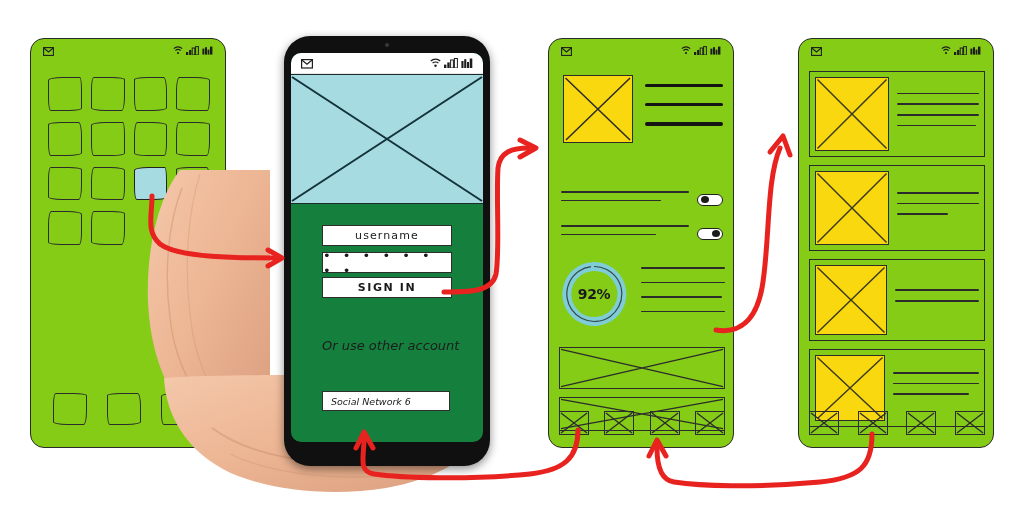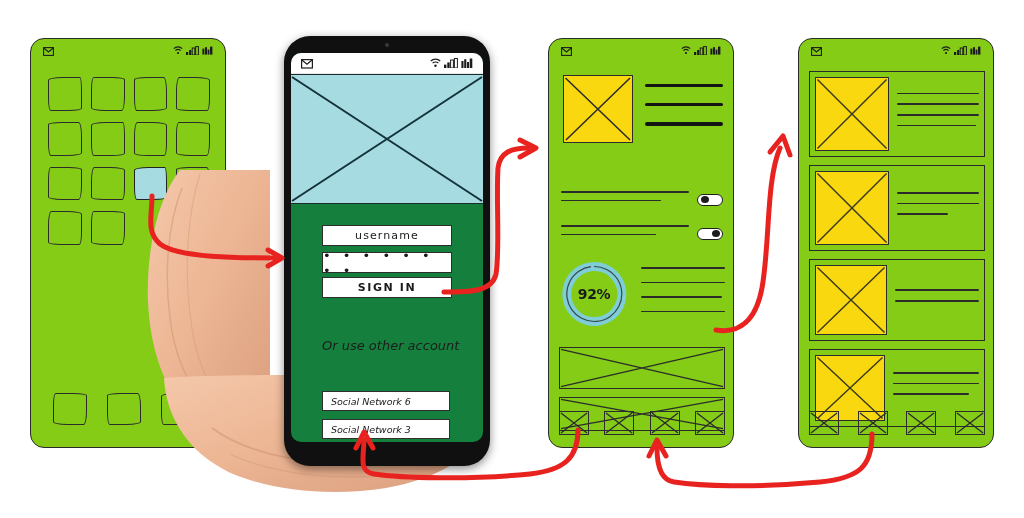--- a/index.html
+++ b/index.html
@@ -542,21 +542,20 @@
 
       <div class="field handwrite" style="top:172px">username</div>
 
       <div class="field handwrite" id="pw-dots" style="top:199px">• • • • • • • •</div>
 
       <div class="field handwrite" id="sign-in" style="top:224px">SIGN IN</div>
 
       <div id="other-label" class="handwrite">Or use other account</div>
 
       <div class="soc handwrite" style="top:338px">Social Network 6</div>
-      <div class="soc handwrite" style="top:366px">Social Network 3</div>
     </div>
   </div>
 
   <svg id="arrows" viewBox="0 0 1024 518">
     <g fill="none" stroke="#e8231f" stroke-width="5" stroke-linecap="round" stroke-linejoin="round">
 
       <path d="M152 196 C152 216, 146 232, 160 244 C178 258, 240 258, 278 258"></path>
       <path d="M268 250 L282 258 L268 266"></path>
 
       <path d="M444 292 C470 292, 492 292, 496 274 C500 250, 496 198, 498 168

